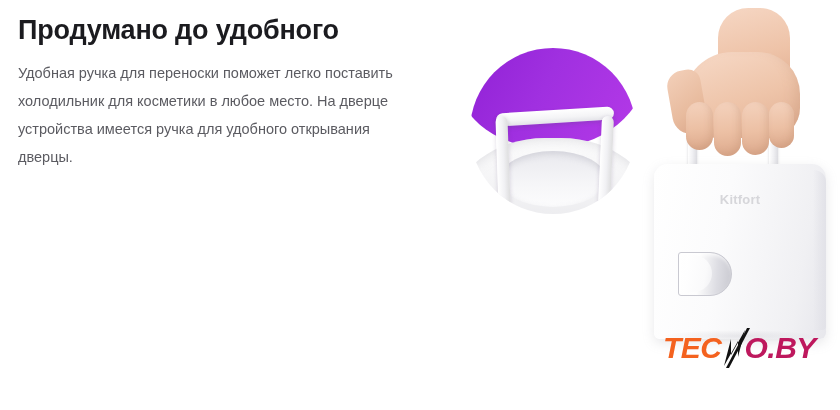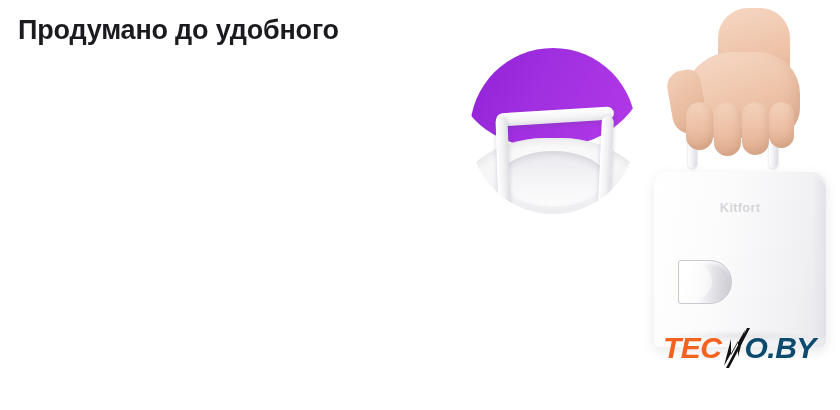--- a/index.html
+++ b/index.html
@@ -198,21 +198,21 @@
     height: 64px;
     border-radius: 18px 14px 18px 20px;
     background: linear-gradient(150deg, #f3d0ba 0%, #e8bb9e 60%, #d8a387 100%);
     transform: rotate(-10deg);
   }
 
   
   .fridge {
     position: absolute;
     left: 26px;
-    top: 172px;
+    top: 164px;
     width: 172px;
     height: 175px;
     border-radius: 14px 14px 6px 6px;
     background: linear-gradient(100deg, #ffffff 0%, #fbfbfc 40%, #f0f0f3 82%, #e7e7ec 100%);
     box-shadow: 0 4px 12px rgba(150,150,160,0.22);
   }
   .fridge-edge {
     position: absolute;
     right: 0;
     top: 6px;
@@ -276,37 +276,38 @@
     left: 0;
     top: 3px;
     font-size: 30px;
     font-weight: bold;
     font-style: italic;
     letter-spacing: -0.5px;
     line-height: 1;
     white-space: nowrap;
   }
   .logo-pre  { color: #F4621F; }
-  .logo-post { color: #0c4a6e; }
+  .logo-post { color: #be185d; }
   .logo-gap  { display: inline-block; width: 23px; }
   .logo-bolt {
     position: absolute;
     left: 57px;
     top: -2px;
     width: 34px;
     height: 40px;
   }
 </style>
 </head>
 <body>
 
 <div id="page">
 
   <div class="text-block">
     <h1 class="headline">Продумано до удобного</h1>
+    <p class="body-copy">Удобная ручка для переноски поможет легко поставить холодильник для косметики в любое место. На дверце устройства имеется ручка для удобного открывания дверцы.</p>
   </div>
 
   <div class="inset-circle">
     <div class="inset-purple"></div>
     <div class="inset-white-base"></div>
     <div class="inset-dish"></div>
     <div class="inset-handle">
       <div class="bar"></div>
       <div class="post-l"></div>
       <div class="post-r"></div>

